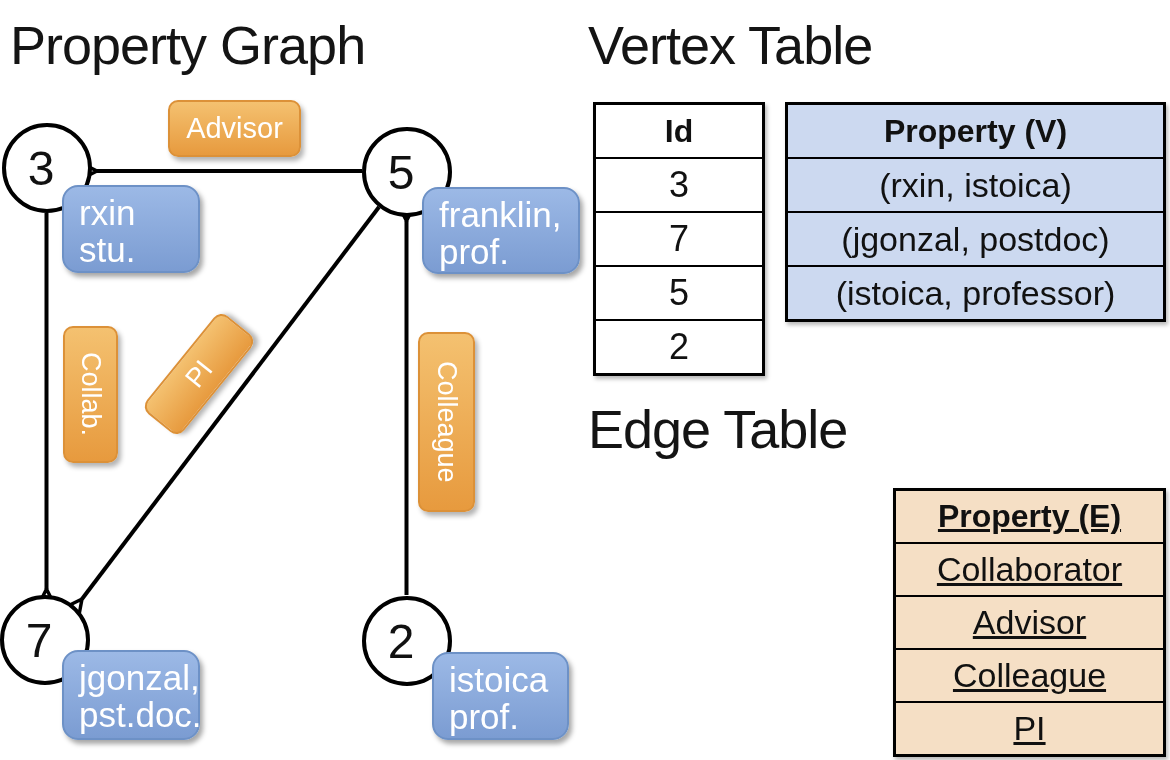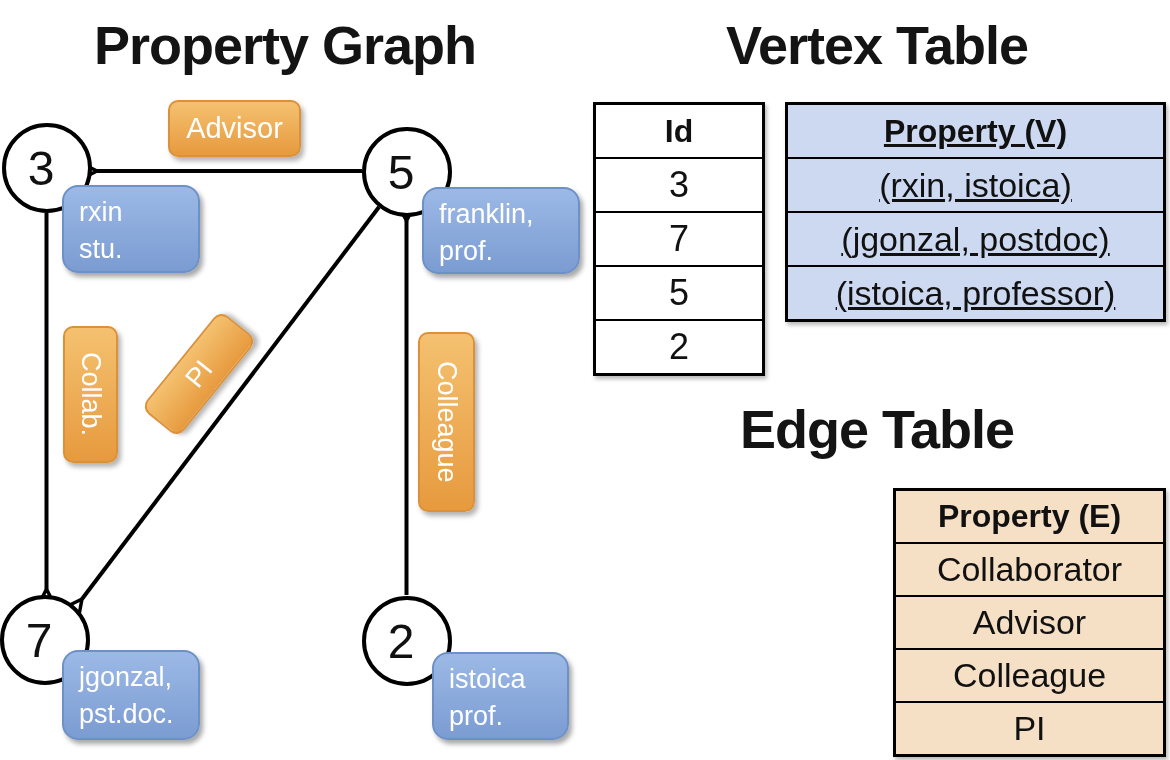--- a/index.html
+++ b/index.html
@@ -10,23 +10,23 @@
     background: #fff;
     overflow: hidden;
     font-family: "Liberation Sans", sans-serif;
   }
 
   .title {
     position: absolute;
     font-size: 54px;
     letter-spacing: -1px;
     color: var(--title-color, #141414);
-    text-align: center;
+    text-align: left;
     white-space: nowrap;
-    font-weight: 700;
+    font-weight: 400;
   }
   #title-graph  { left: 10px;  top: 14px;  width: 550px; }
   #title-vertex { left: 588px; top: 14px;  width: 578px; }
   #title-edge   { left: 588px; top: 398px; width: 578px; }
 
   #edges-svg { position: absolute; left: 0; top: 0; pointer-events: none; }
 
   .vcircle {
     position: absolute;
     width: 90px; height: 90px;
@@ -44,21 +44,21 @@
   #circle-2 { left: 362px; top: 596px; }
 
   .vbox {
     position: absolute;
     box-sizing: border-box;
     border-radius: 16px;
     background: linear-gradient(180deg, var(--vertex-box-top, #9cb9e6), var(--vertex-box-bottom, #7b9cd2));
     border: 2px solid var(--vertex-box-border, #6d91c6);
     box-shadow: 3px 4px 5px rgba(0,0,0,0.35);
     color: #fff;
-    font-size: 27px;
+    font-size: 35px;
     line-height: 37px;
     padding: 7px 0 0 15px;
   }
   #vbox-rxin     { left: 62px;  top: 185px; width: 138px; height: 88px; }
   #vbox-franklin { left: 422px; top: 187px; width: 158px; height: 87px; }
   #vbox-jgonzal  { left: 62px;  top: 650px; width: 138px; height: 90px; }
   #vbox-istoica  { left: 432px; top: 652px; width: 137px; height: 88px; }
 
   .ebox {
     position: absolute;
@@ -93,25 +93,25 @@
     border: 2px solid var(--table-border, #000);
     padding: 0;
     vertical-align: middle;
     overflow: hidden;
     white-space: nowrap;
   }
   .tbl th { font-size: 32px; font-weight: bold; }
   #vertex-id-table  th, #vertex-id-table  td { height: 52px; }
   #vertex-prop-table th, #vertex-prop-table td { height: 52px; }
   #edge-ids-table  th, #edge-ids-table  td { height: 51px; }
-  #edge-prop-table th, #edge-prop-table td { height: 51px; }
+  #edge-prop-table th, #edge-prop-table td { height: 51px; text-decoration: underline; }
 
   #vertex-id-table   { left: 593px; top: 102px; width: 172px; }
   #vertex-prop-table { left: 785px; top: 102px; width: 381px; }
-  #vertex-prop-table th, #vertex-prop-table td { background: var(--vertex-table-fill, #ccd9f0); text-decoration: underline; }
+  #vertex-prop-table th, #vertex-prop-table td { background: var(--vertex-table-fill, #ccd9f0); }
   #vertex-prop-table td { font-size: 34px; }
 
   #edge-ids-table  { left: 590px; top: 488px; width: 288px; }
   #edge-prop-table { left: 893px; top: 488px; width: 273px; }
   #edge-prop-table th, #edge-prop-table td { background: var(--edge-table-fill, #f5dfc5); }
   #edge-prop-table td { font-size: 34px; }
 </style>
 </head>
 <body>
 

